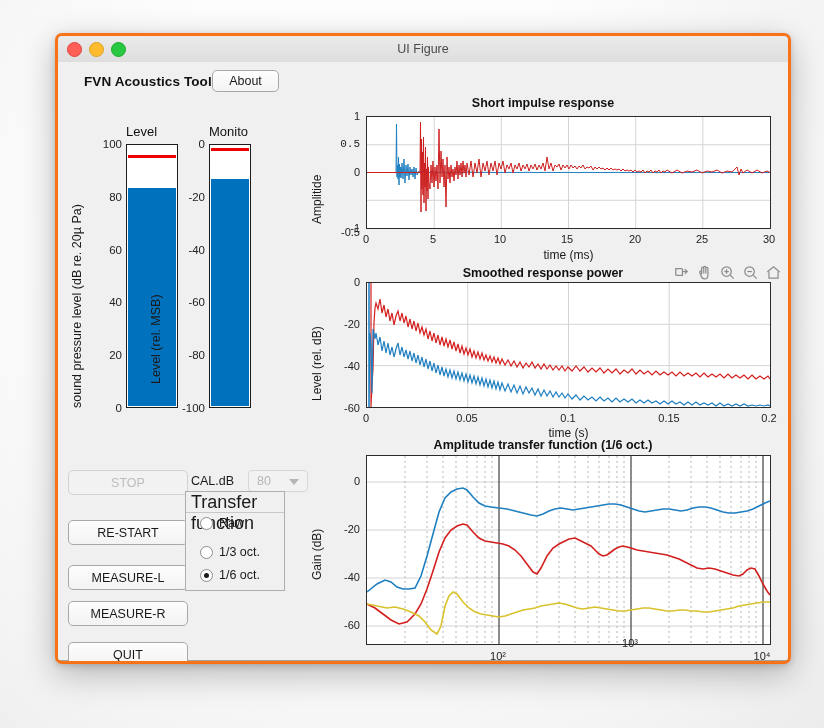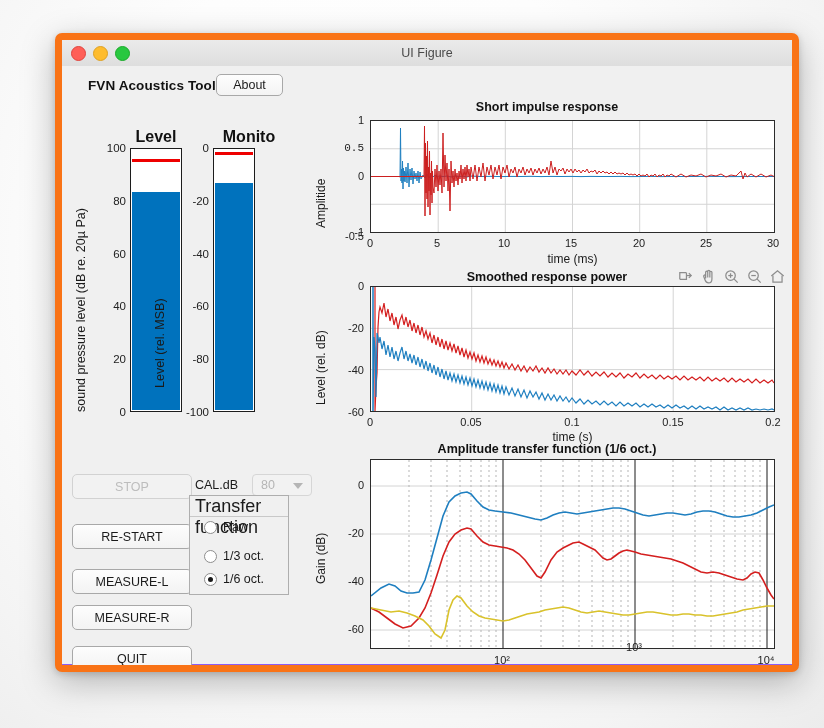--- a/index.html
+++ b/index.html
@@ -11,24 +11,24 @@
     position:relative;
   }
   .desktop{
     position:absolute;left:0;top:0;width:824px;height:728px;
     background:radial-gradient(ellipse at 45% 35%, #ffffff 0%, #fdfdfd 45%, #f4f4f4 78%, #ececec 100%);
   }
   
   .window{
     position:absolute;left:55px;top:33px;width:730px;height:625px;
     border-radius:7px;
-    background:#8b5cf6;
+    background:#a3a3a3;
     box-shadow:0 10px 34px rgba(0,0,0,0.27), 0 2px 7px rgba(0,0,0,0.16);
     overflow:hidden;
-    border:7px solid #f97316;
+    border:3px solid #f97316;
   }
   .titlebar{
     height:26px;width:100%;
     background:linear-gradient(to bottom,#ebebeb 0%,#dedede 100%);
     border-bottom:1px solid #b4b4b4;
     position:relative;
   }
   .title-text{
     position:absolute;left:0;right:0;top:0;height:26px;line-height:26px;
     text-align:center;font-size:12.5px;color:#4a4a4a;
@@ -59,22 +59,22 @@
 
   .btn-stop{position:absolute;left:10px;top:408px;width:120px;height:25px;}
   .btn-restart{position:absolute;left:10px;top:458px;width:120px;height:25px;}
   .btn-measl{position:absolute;left:10px;top:503px;width:120px;height:25px;}
   .btn-measr{position:absolute;left:10px;top:539px;width:120px;height:25px;}
   .btn-quit{position:absolute;left:10px;top:580px;width:120px;height:25px;}
 
   
   .meter-wrap{position:absolute;}
   .meter-title{
-    position:absolute;text-align:center;width:100%;
-    font-size:16px;font-weight:bold;color:#111;top:-20px;
+    position:absolute;text-align:left;width:100%;
+    font-size:13px;font-weight:normal;color:#111;top:-20px;
   }
   .meter-box{
     position:absolute;left:0;top:0;
     background:#ffffff;border:1px solid #1c1c1c;box-sizing:border-box;
   }
   .meter-fill{position:absolute;left:1px;right:1px;bottom:1px;background:#0072bd;}
   .meter-redline{position:absolute;left:1px;right:1px;height:3px;background:#ee0000;}
   .meter-axis{position:absolute;top:0;height:100%;}
   .tick-label{
     position:absolute;right:0;font-size:11.5px;color:#222;
@@ -171,21 +171,21 @@
         <div class="tick-label" style="top:0px;">100</div>
         <div class="tick-label" style="top:52.8px;">80</div>
         <div class="tick-label" style="top:105.6px;">60</div>
         <div class="tick-label" style="top:158.4px;">40</div>
         <div class="tick-label" style="top:211.2px;">20</div>
         <div class="tick-label" style="top:264px;">0</div>
       </div>
       <div class="axis-name" style="left:-56px;top:264px;">sound pressure level (dB re. 20µ Pa)</div>
     </div>
 
-    <div class="meter-wrap" style="left:151px;top:82px;width:51px;height:264px;padding-left:7px;">
+    <div class="meter-wrap" style="left:151px;top:82px;width:51px;height:264px;">
       <div class="meter-title">Monito</div>
       <div class="meter-box" style="width:42px;height:264px;">
         <div class="meter-fill" style="height:227px;"></div>
         <div class="meter-redline" style="bottom:256px;"></div>
       </div>
       <div class="meter-axis" style="left:-40px;width:36px;">
         <div class="tick-label" style="top:0px;">0</div>
         <div class="tick-label" style="top:52.8px;">-20</div>
         <div class="tick-label" style="top:105.6px;">-40</div>
         <div class="tick-label" style="top:158.4px;">-60</div>

